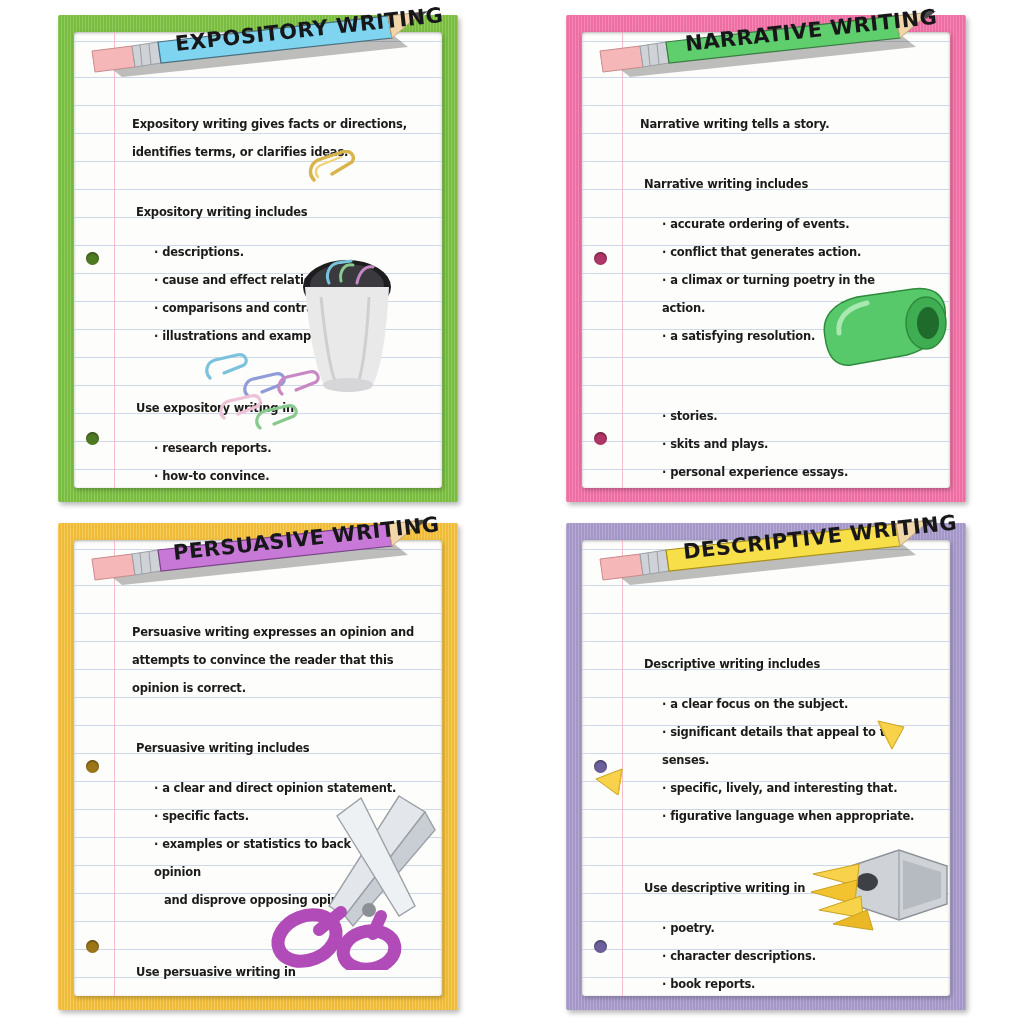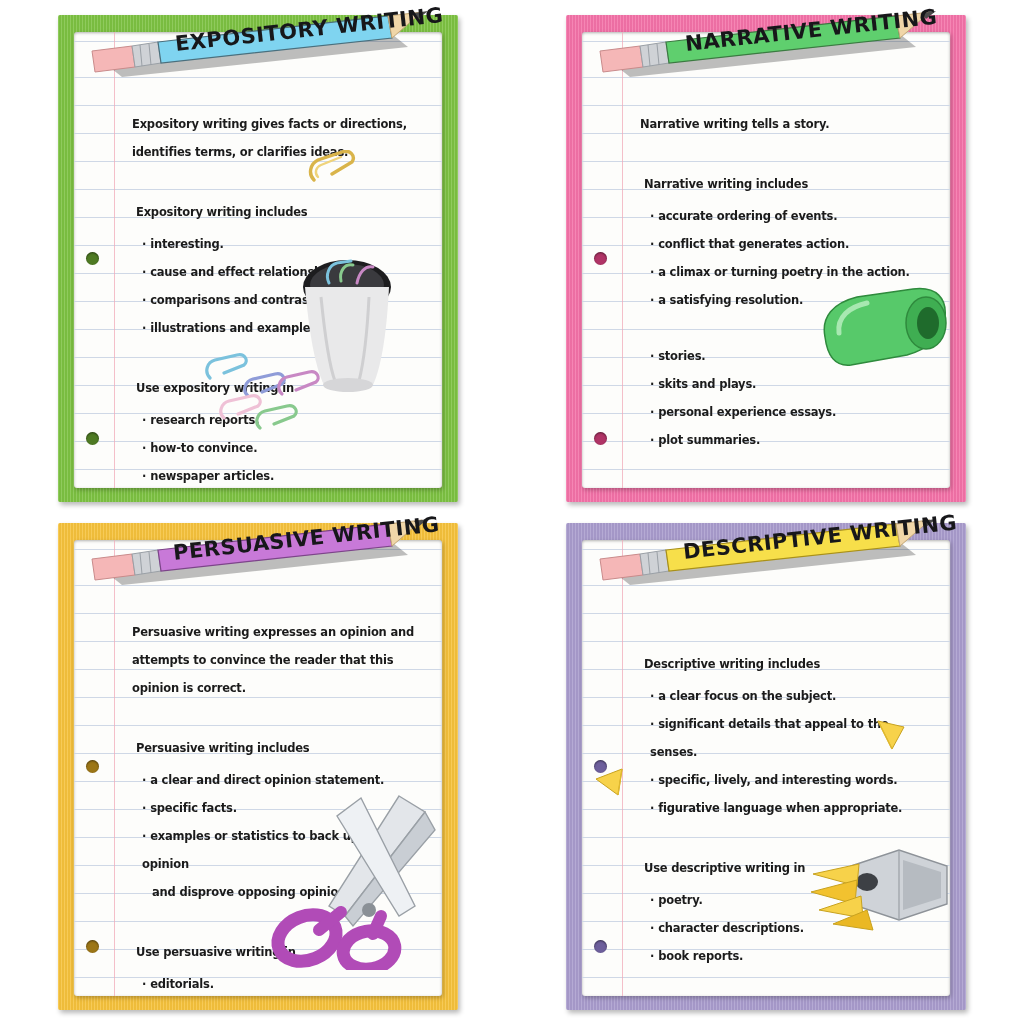--- a/index.html
+++ b/index.html
@@ -130,21 +130,21 @@
     margin: 0 0 0 0;
     letter-spacing: -0.2px;
   }
   .heading {
     font-weight: bold;
     margin: 4px;
     letter-spacing: -0.2px;
   }
   .bullets {
     list-style: none;
-    margin: 0;
+    margin: 12px;
     padding: 0 0 0 10px;
   }
   .bullets li {
     font-weight: bold;
     letter-spacing: -0.2px;
   }
   .bullets li::before {
     content: "\00B7";
     margin-right: 4px;
     font-weight: bold;
@@ -207,21 +207,21 @@
               <path d="M56 76 C50 71 53 61 61 59 L83 54 C91 52 95 60 90 64 L70 72" stroke="#88c98d" stroke-width="3.2"></path>
             </g>
           </svg>
         </div>
 
         <div class="content">
           <p class="para">Expository writing gives facts or directions, identifies terms, or clarifies ideas.</p>
           <div class="spacer"></div>
           <p class="heading">Expository writing includes</p>
           <ul class="bullets">
-            <li>interesting.</li>
+            <li>descriptions.</li>
             <li>cause and effect relationships.</li>
             <li>comparisons and contrasts.</li>
             <li>illustrations and examples.</li>
           </ul>
           <div class="spacer"></div>
           <p class="heading">Use expository writing in</p>
           <ul class="bullets">
             <li>research reports.</li>
             <li>how-to convince.</li>
             <li>newspaper articles.</li>
@@ -393,21 +393,21 @@
             </g>
           </svg>
         </div>
 
         <div class="content">
           <div class="spacer"></div>
           <p class="heading">Descriptive writing includes</p>
           <ul class="bullets">
             <li>a clear focus on the subject.</li>
             <li>significant details that appeal to the senses.</li>
-            <li>specific, lively, and interesting words.</li>
+            <li>specific, lively, and interesting that.</li>
             <li>figurative language when appropriate.</li>
           </ul>
           <div class="spacer"></div>
           <p class="heading">Use descriptive writing in</p>
           <ul class="bullets">
             <li>poetry.</li>
             <li>character descriptions.</li>
             <li>book reports.</li>
 
           </ul>

